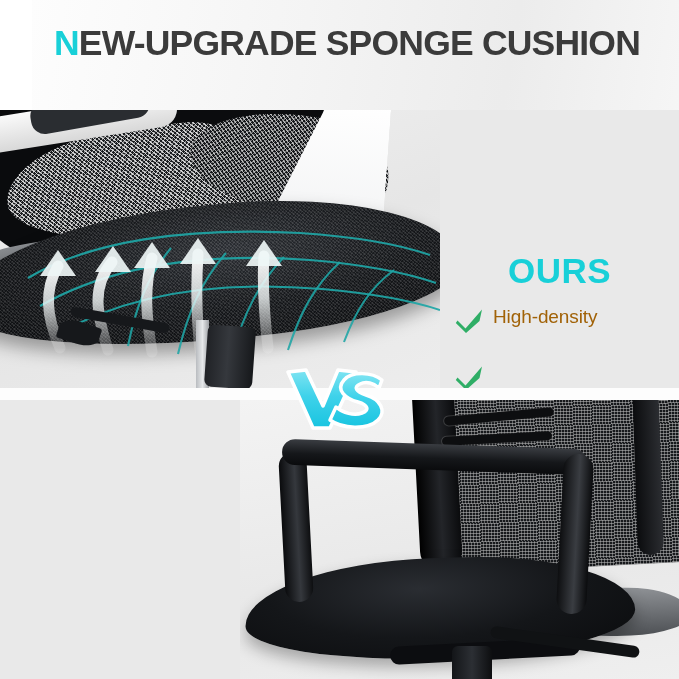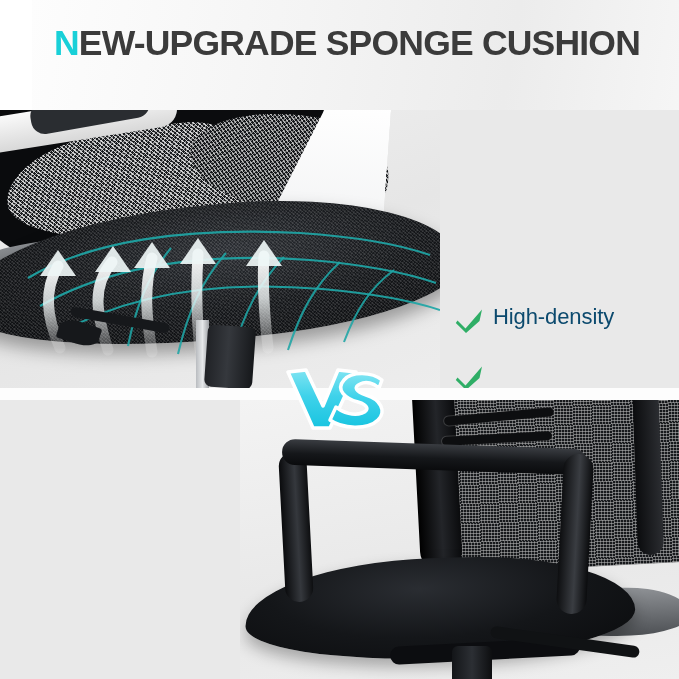--- a/index.html
+++ b/index.html
@@ -86,21 +86,21 @@
   .wedge{position:absolute;left:256px;top:-10px;width:130px;height:160px;
        background:linear-gradient(180deg,#ffffff,#f0f1f2);
        clip-path:polygon(52% 0,100% 0,100% 100%,0 100%);transform:rotate(4deg);}
 
   
   .ours-title{position:absolute;left:440px;top:141px;width:239px;text-align:center;
               font-size:35px;font-weight:bold;color:#18d0d8;letter-spacing:0.5px;}
   .ours-list{position:absolute;left:455px;top:196px;width:224px;}
   .ours-row{display:flex;align-items:flex-start;margin-bottom:25px;}
   .ours-row .tick{flex:0 0 auto;width:30px;margin-right:8px;margin-top:2px;}
-  .ours-row .txt{font-size:22px;color:#0c4a6e;line-height:22px;letter-spacing:-0.1px;}
+  .ours-row .txt{font-size:19px;color:#a16207;line-height:22px;letter-spacing:-0.1px;}
 
   
   .vs{position:absolute;left:286px;top:368px;width:104px;height:62px;}
 
   
   .scene-bot{position:absolute;left:240px;top:0;width:439px;height:279px;overflow:hidden;
              background:linear-gradient(170deg,#f3f3f3 0%,#e8e8e8 60%,#efefef 100%);}
   .bk-mesh{position:absolute;left:185px;top:-22px;width:280px;height:190px;
            background-color:#17191c;
            background-image:
@@ -204,20 +204,21 @@
           <polygon points="264,130 246,156 282,156"></polygon>
         </g>
       </svg>
 
       <div class="lever"></div>
       <div class="lever-knob"></div>
       <div class="cyl"></div>
       <div class="cyl-cap"></div>
     </div>
 
+    <div class="ours-title">OURS</div>
 
     <div class="ours-list">
 
       <div class="ours-row">
         <span class="tick">
           <svg width="30" height="26" viewBox="0 0 30 26">
               <path d="M2.5 12.5 L10.5 20.5 L27 1.5 L24.5 13.0 L11.0 25.0 L0.8 15.0 Z" fill="#2fae66"></path>
             </svg>
         </span>
         <span class="txt">High-density</span>

